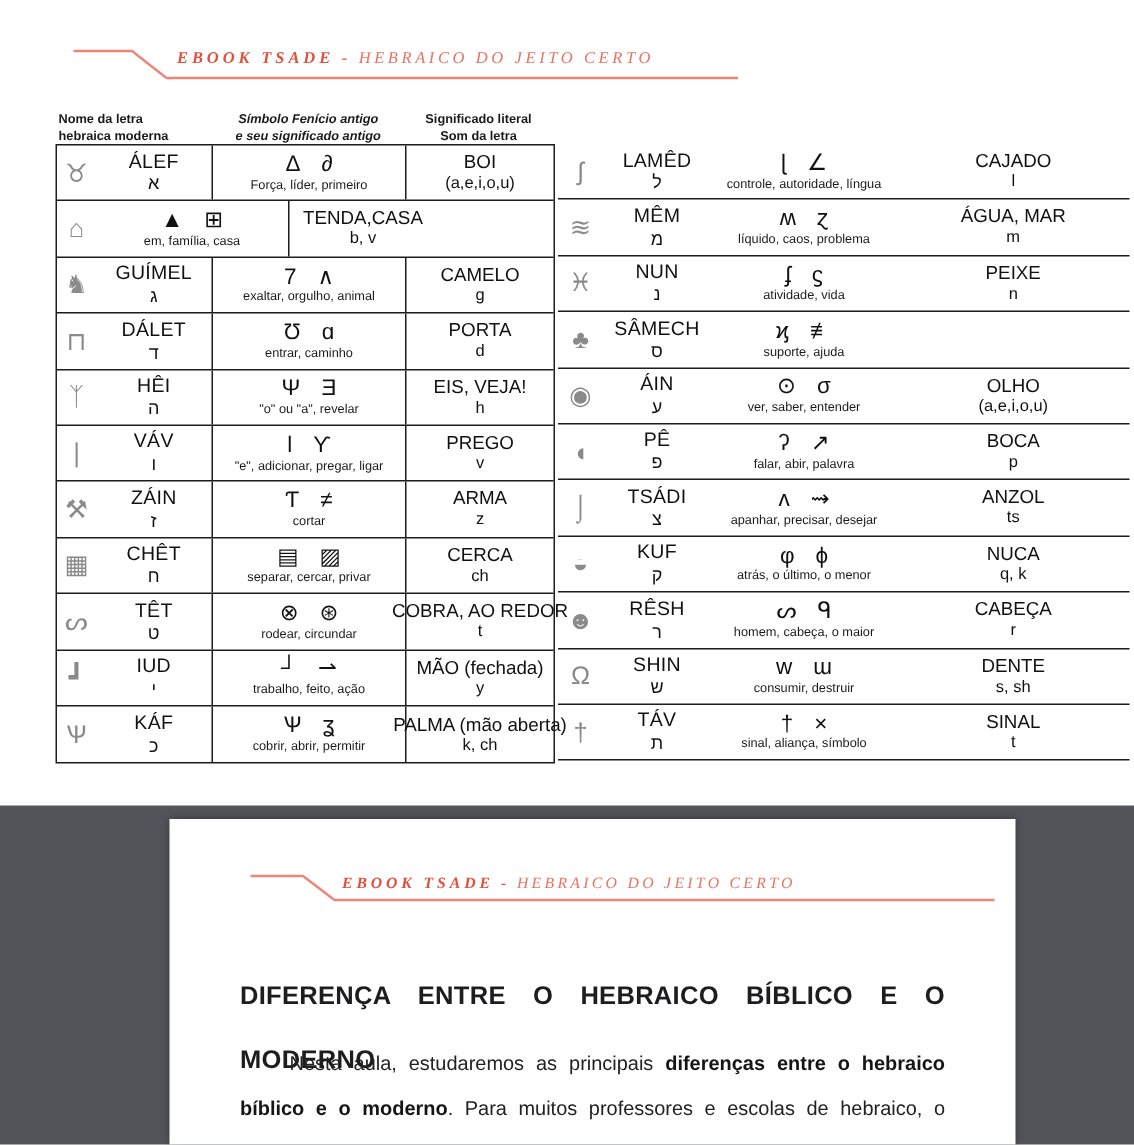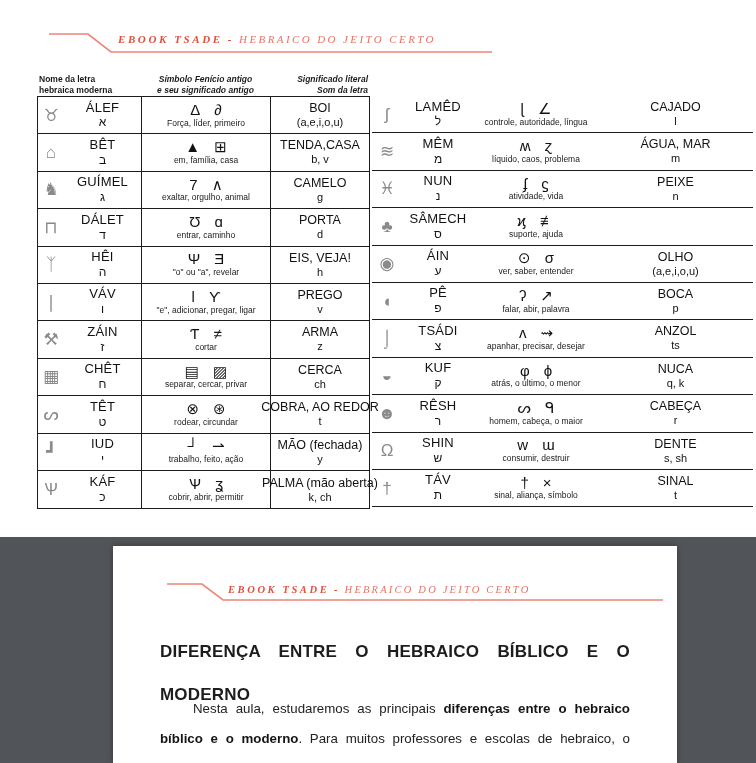--- a/index.html
+++ b/index.html
@@ -14,21 +14,21 @@
   .ebk-line{stroke:#ee8577;stroke-width:1.6;fill:none;}
   .ebk-text{white-space:nowrap;font-style:italic;letter-spacing:2.4px;font-size:11px;color:#e87366;font-family:Liberation Serif, serif;}
   .ebk-text .b{font-weight:800;color:#e2503c;letter-spacing:2.6px;}
   .ebk-text .d{color:#e2503c;font-weight:700;}
 
   
   .colheads{position:absolute;left:37px;top:74px;width:331px;display:flex;
     font-size:8.5px;font-weight:bold;color:#1b1b1b;line-height:1.25;}
   .colheads .h1{width:104px;text-align:left;padding-left:2px;box-sizing:border-box;}
   .colheads .h2{width:129px;text-align:center;font-style:italic;}
-  .colheads .h3{width:98px;text-align:right;font-style:italic;}
+  .colheads .h3{width:98px;text-align:center;}
 
   .tbl{position:absolute;top:96px;}
   .tbl-left{left:37px;width:331px;border:1.6px solid #1c1c1c;}
   .tbl-right{left:372px;width:381px;}
   .trow{display:flex;height:37.4px;box-sizing:border-box;border-bottom:1.4px solid #1c1c1c;align-items:center;}
   .tbl-left .trow:last-child{border-bottom:none;}
   .c{display:flex;flex-direction:column;justify-content:center;align-items:center;height:100%;box-sizing:border-box;}
   .tbl-left .c.icon{width:26px;}
   .tbl-left .c.name{width:78px;border-right:1.4px solid #1c1c1c;}
   .tbl-left .c.sym{width:129px;border-right:1.4px solid #1c1c1c;}
@@ -42,21 +42,21 @@
   .hb{font-size:12px;color:#111;line-height:1.2;}
   .gl{font-size:15px;color:#111;line-height:1.05;display:flex;gap:14px;}
   .cap{font-size:8.5px;color:#1a1a1a;line-height:1.3;white-space:nowrap;}
   .lit{font-size:12.5px;color:#111;white-space:nowrap;line-height:1.2;}
   .snd{font-size:11px;color:#111;line-height:1.2;}
 
   
   .dark{position:absolute;left:0;top:537px;width:756px;height:226px;background:#515459;}
   .page2{position:absolute;left:113px;top:546px;width:564px;height:217px;background:#ffffff;
     overflow:hidden;box-shadow:0 0 6px rgba(0,0,0,.35);}
-  .p2-title{position:absolute;left:47px;top:84px;width:470px;font-size:17px;font-weight:800;
+  .p2-title{position:absolute;left:47px;top:96px;width:470px;font-size:17px;font-weight:800;
     color:#1d1d1f;letter-spacing:.2px;line-height:43px;}
   .p2-title .l1{text-align:justify;text-align-last:justify;}
   .p2-para{position:absolute;left:47px;top:148px;width:470px;font-size:13.3px;color:#222;
     line-height:30px;text-align:justify;text-indent:33px;margin:0;}
   .p2-para .bold{font-weight:bold;color:#151515;}
 </style>
 </head>
 <body>
 
 <div class="abs" style="left:0;top:0;width:756px;height:537px;background:#fff;">
@@ -103,24 +103,20 @@
         </div>
         <div class="c mean">
           <div class="lit">BOI</div>
           <div class="snd">(a,e,i,o,u)</div>
         </div>
       </div>
       <div class="trow">
         <div class="c icon">
           <span class="ric">⌂</span>
         </div>
-        <div class="c name">
-          <div class="nm">BÊT</div>
-          <div class="hb">ב</div>
-        </div>
         <div class="c sym">
           <div class="gl">
             <span>▲</span>
             <span>⊞</span>
           </div>
           <div class="cap">em, família, casa</div>
         </div>
         <div class="c mean">
           <div class="lit">TENDA,CASA</div>
           <div class="snd">b, v</div>

